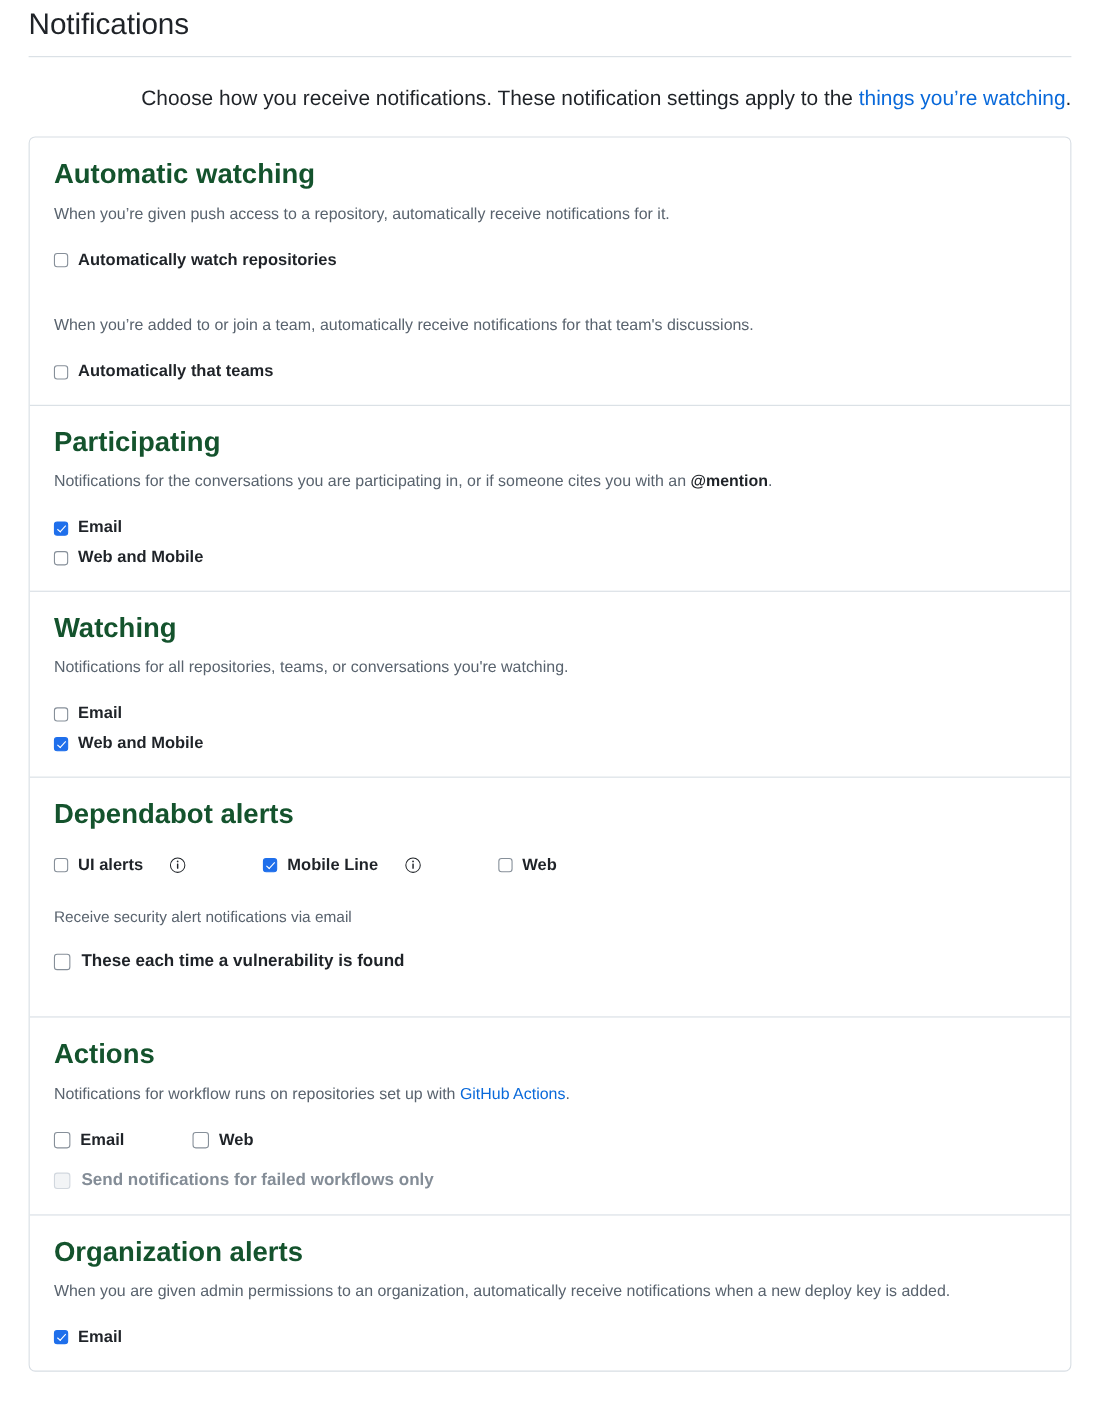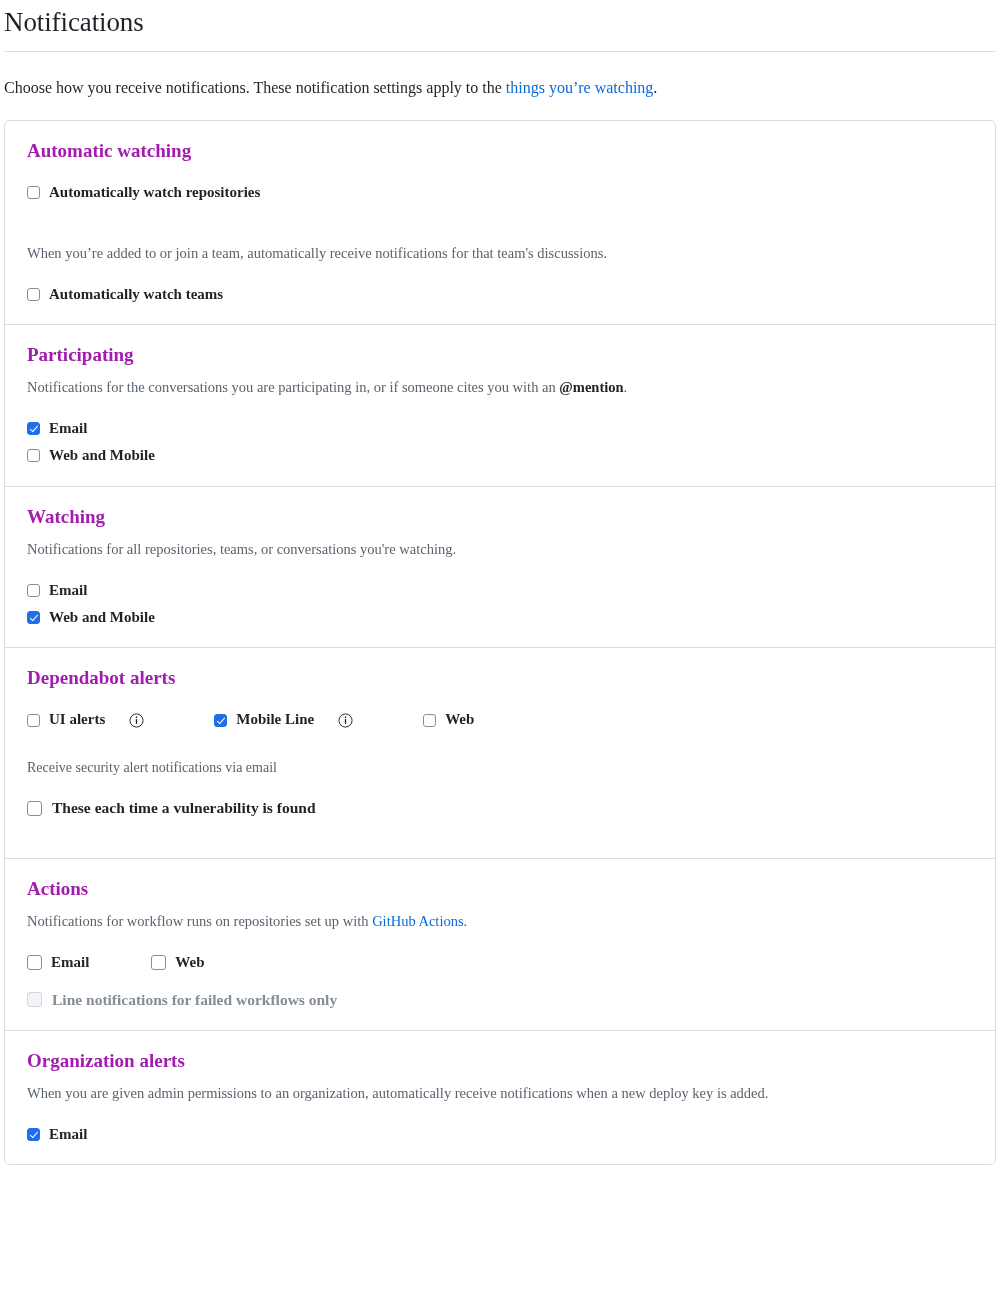--- a/index.html
+++ b/index.html
@@ -8,67 +8,68 @@
     background: #ffffff;
   }
   body {
     width: 1000px;
     height: 1298px;
     font-family: "Liberation Sans", sans-serif;
     color: #1f2328;
     -webkit-font-smoothing: antialiased;
   }
 
-  .page { padding: 0 4px; font-family: Liberation Serif, serif; }
+  .page { padding: 0 26px; }
 
   
   .page-head {
     padding-top: 6px;
     padding-bottom: 11px;
     border-bottom: 1px solid #d8dee4;
   }
   .page-title {
     font-size: 27px;
     font-weight: 400;
     line-height: 1.25;
     margin: 0;
     color: #1f2328;
     letter-spacing: -0.1px;
   }
 
   .intro {
-    font-size: 16px;
+    font-size: 19px;
     line-height: 1.5;
     margin: 24px 0 20px 0;
     color: #1f2328;
+    text-align: right;
   }
   a.lnk {
     color: #0969da;
     text-decoration: none;
   }
 
   
   .card {
     border: 1px solid #d8dee4;
     border-radius: 6px;
     background: #ffffff;
     overflow: hidden;
   }
   .sect {
     padding: 18px 22px 20px 22px;
     border-top: 1px solid #d8dee4;
   }
   .sect:first-child { border-top: none; }
 
   .sect-title {
-    font-size: 19px;
+    font-size: 25px;
     font-weight: 600;
     line-height: 1.25;
     margin: 0 0 10px 0;
-    color: #a21caf;
+    color: #14532d;
   }
   .desc {
     font-size: 14.5px;
     line-height: 1.5;
     color: #59636e;
     margin: 0 0 8px 0;
     max-width: 925px;
   }
   .desc b { color: #1f2328; font-weight: 700; }
   .desc.tight { margin-bottom: 6px; }
@@ -162,31 +163,32 @@
   </div>
 
   <p class="intro">
     <span>Choose how you receive notifications. These notification settings apply to the </span><a class="lnk" href="#">things you’re watching</a><span>.</span>
   </p>
 
   <div class="card">
 
     <div class="sect">
       <h2 class="sect-title">Automatic watching</h2>
+      <p class="desc tight">When you’re given push access to a repository, automatically receive notifications for it.</p>
       <div class="cb-row first">
         <label class="cb-item">
           <span class="box"></span>
           <span class="cb-label">Automatically watch repositories</span>
         </label>
       </div>
       <p class="desc spaced-top tight">When you’re added to or join a team, automatically receive notifications for that team's discussions.</p>
       <div class="cb-row first">
         <label class="cb-item">
           <span class="box"></span>
-          <span class="cb-label">Automatically watch teams</span>
+          <span class="cb-label">Automatically that teams</span>
         </label>
       </div>
     </div>
 
     <div class="sect">
       <h2 class="sect-title">Participating</h2>
       <p class="desc tight">
         <span>Notifications for the conversations you are participating in, or if someone cites you with an </span><b>@mention</b><span>.</span>
       </p>
       <div class="cb-row first">
@@ -279,21 +281,21 @@
         <span class="gap-sm"></span>
         <label class="cb-item">
           <span class="box big"></span>
           <span class="cb-label">Web</span>
         </label>
       </div>
       <div class="row-gap"></div>
       <div class="cb-row">
         <label class="cb-item">
           <span class="box big disabled"></span>
-          <span class="cb-label big muted">Line notifications for failed workflows only</span>
+          <span class="cb-label big muted">Send notifications for failed workflows only</span>
         </label>
       </div>
     </div>
 
     <div class="sect">
       <h2 class="sect-title">Organization alerts</h2>
       <p class="desc tight">When you are given admin permissions to an organization, automatically receive notifications when a new deploy key is added.</p>
       <div class="cb-row first">
         <label class="cb-item">
           <span class="box checked"></span>

